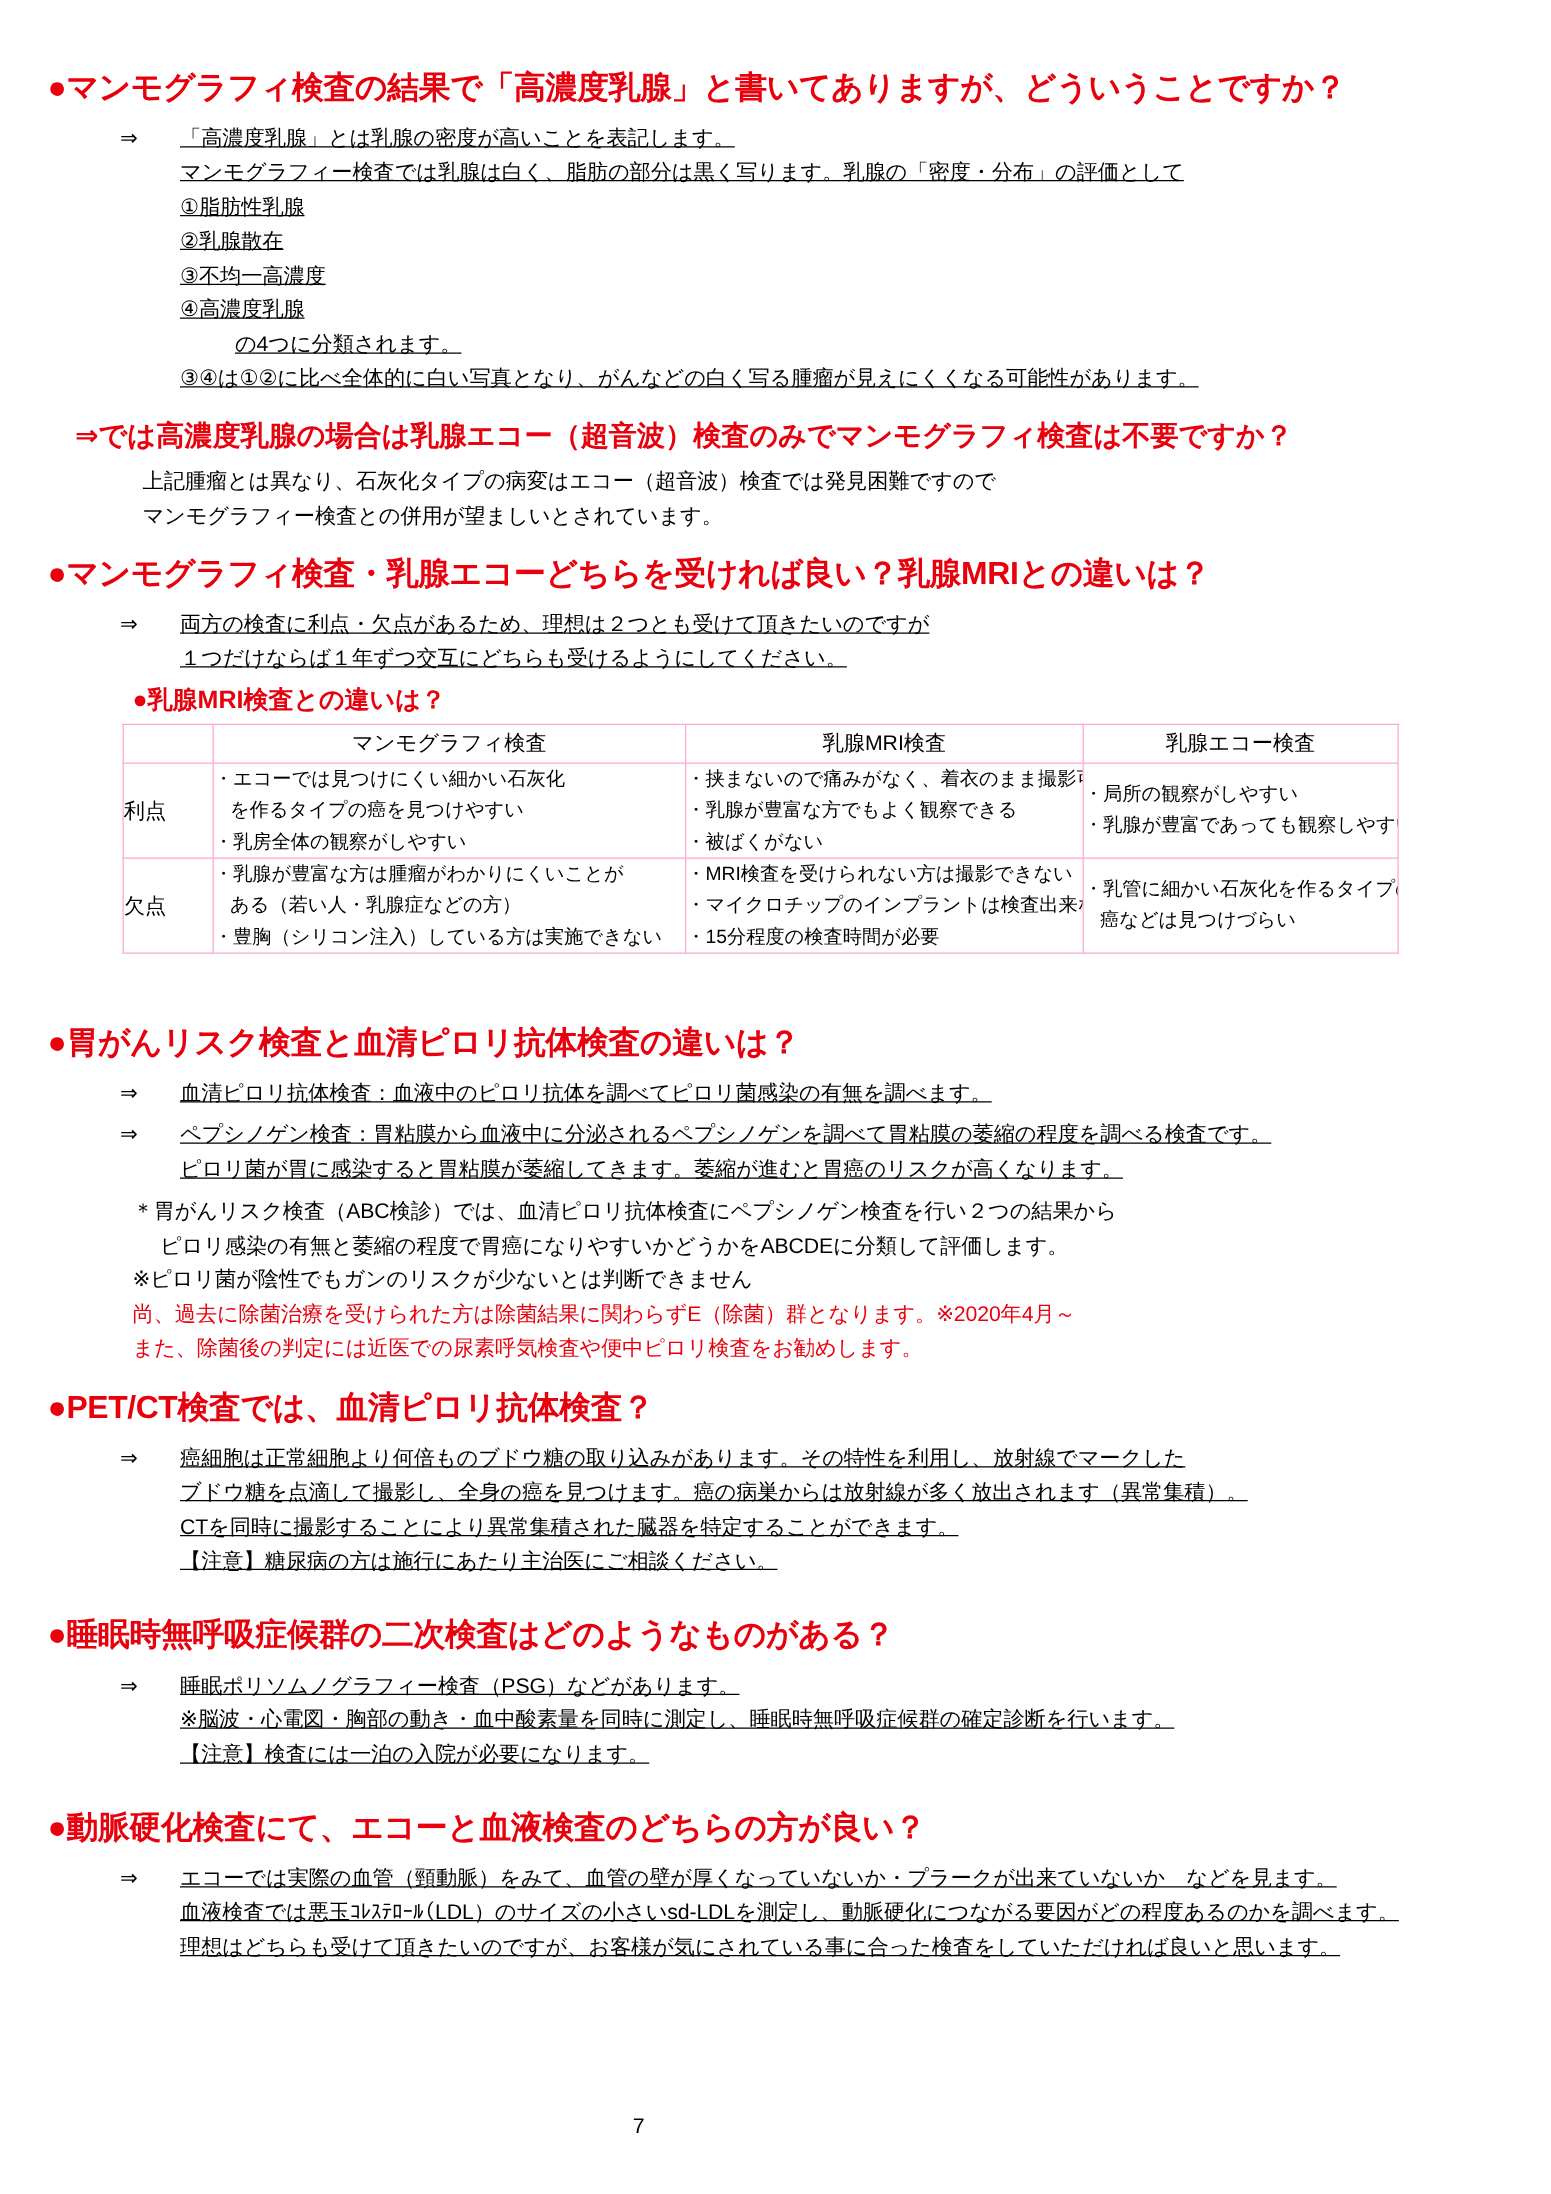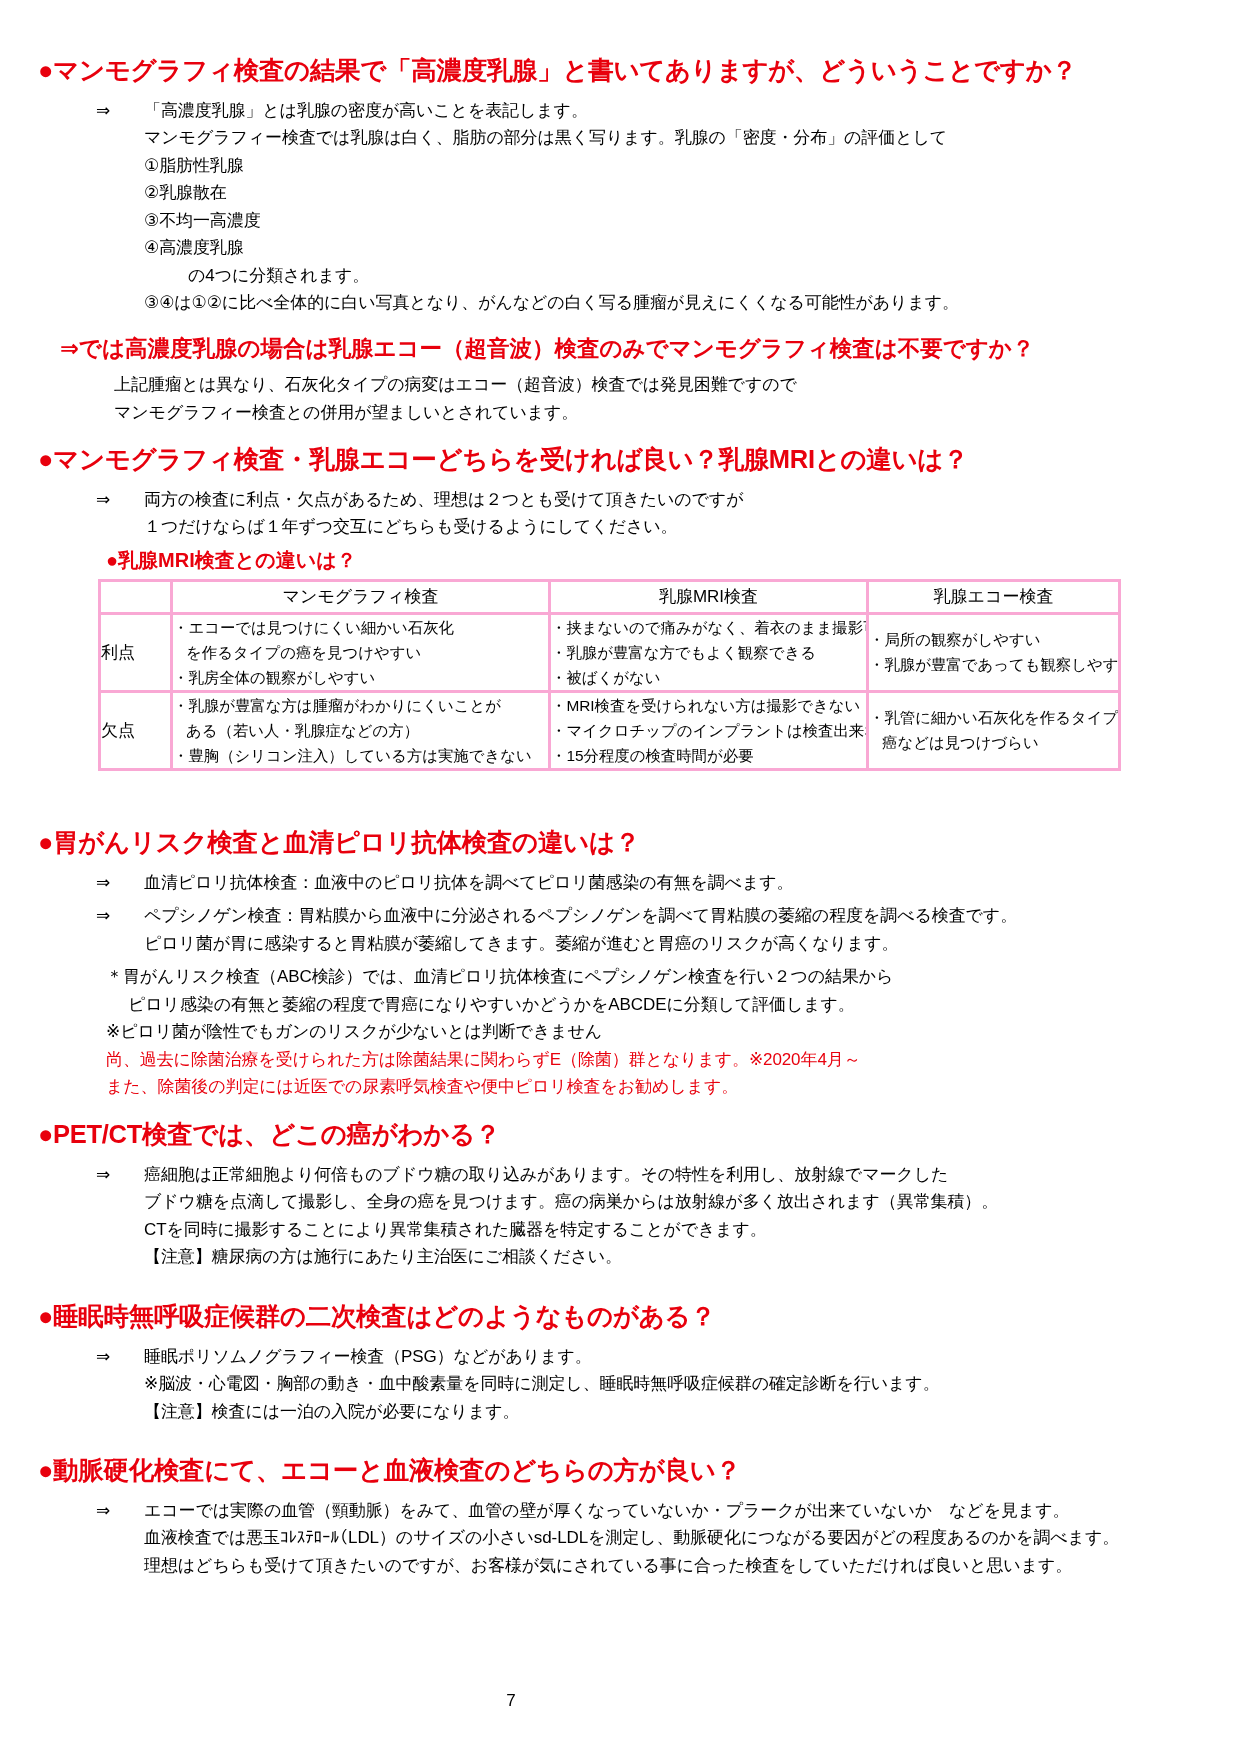--- a/index.html
+++ b/index.html
@@ -60,20 +60,21 @@
   }
   .arrow {
     position: absolute;
     left: 58px;
     top: 0;
     font-size: 17px;
     line-height: 27px;
   }
   .ans-lines {
     padding-left: 48px;
+    text-decoration: underline;
   }
   .line {
     font-size: 17px;
     line-height: 27.5px;
     white-space: nowrap;
     letter-spacing: -0.1px;
   }
   .line.indent1 { padding-left: 22px; }
   .line.indent2 { padding-left: 44px; }
   .line.noind   { padding-left: 0; }
@@ -91,21 +92,21 @@
 
   
   table.cmp {
     border-collapse: collapse;
     margin-left: 60px;
     margin-top: 4px;
     table-layout: fixed;
     width: 1020px;
   }
   table.cmp th, table.cmp td {
-    border: 3px solid #f9a8d4;
+    border: 1px solid #f9a8d4;
     vertical-align: middle;
     padding: 0;
   }
   table.cmp th {
     font-size: 17px;
     font-weight: normal;
     text-align: center;
     height: 30px;
     line-height: 30px;
     white-space: nowrap;
@@ -264,21 +265,21 @@
       <div class="line indent1">ピロリ感染の有無と萎縮の程度で胃癌になりやすいかどうかをABCDEに分類して評価します。</div>
       <div class="line noind">※ピロリ菌が陰性でもガンのリスクが少ないとは判断できません</div>
       <div class="line noind red">尚、過去に除菌治療を受けられた方は除菌結果に関わらずE（除菌）群となります。※2020年4月～</div>
       <div class="line noind red">また、除菌後の判定には近医での尿素呼気検査や便中ピロリ検査をお勧めします。</div>
     </div>
   </div>
 
   <div class="gap-sm"></div>
 
   <div>
-    <div class="q-heading">●PET/CT検査では、どこの癌がわかる？</div>
+    <div class="q-heading">●PET/CT検査では、血清ピロリ抗体検査？</div>
     <div class="answer">
       <span class="arrow">⇒</span>
       <div class="ans-lines">
         <div class="line">癌細胞は正常細胞より何倍ものブドウ糖の取り込みがあります。その特性を利用し、放射線でマークした</div>
         <div class="line">ブドウ糖を点滴して撮影し、全身の癌を見つけます。癌の病巣からは放射線が多く放出されます（異常集積）。</div>
         <div class="line">CTを同時に撮影することにより異常集積された臓器を特定することができます。</div>
         <div class="line">【注意】糖尿病の方は施行にあたり主治医にご相談ください。</div>
       </div>
     </div>
   </div>

